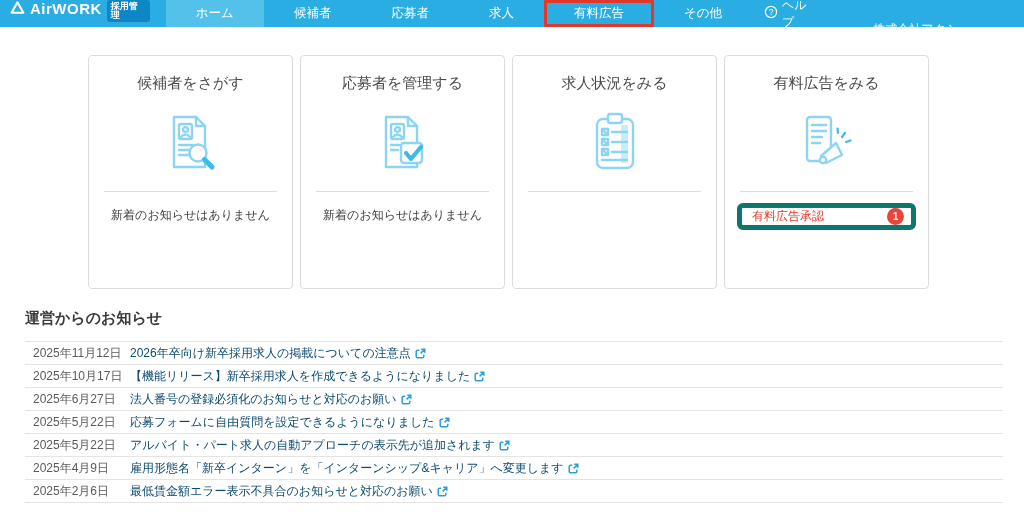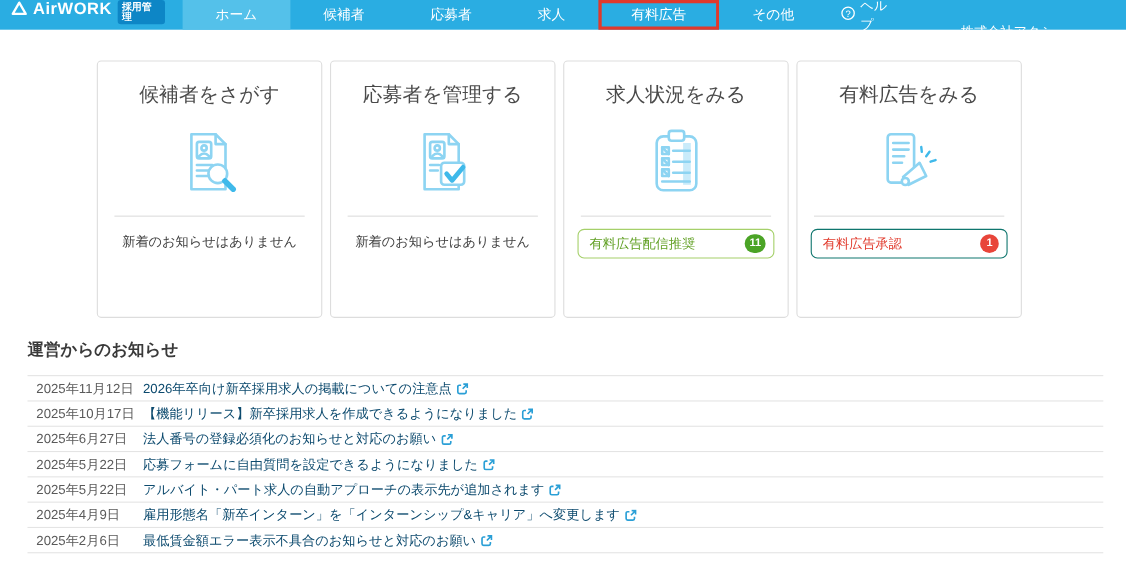--- a/index.html
+++ b/index.html
@@ -21,29 +21,29 @@
   .header-spacer { flex:1; }
   .header-right { display:flex; align-items:center; font-size:12px; }
   .help-link { display:flex; align-items:center; gap:4px; padding:0 12px; cursor:pointer; }
   .account { display:flex; align-items:center; gap:19px; padding:0 14px 0 10px; cursor:pointer;margin-top:48px; }
   .chevron { margin-left:2px; display:flex; }
 
   
   .cards { display:flex; gap:7px; margin:28px 0 0 88px; }
   .card { width:205px; height:234px; background:#fff; border:1px solid #ddd;
           border-radius:4px; text-align:center; cursor:pointer; }
-  .card-title { margin-top:18px; font-size:18px; color:#4a4a4a; }
+  .card-title { margin-top:18px; font-size:15px; color:#4a4a4a; }
   .card-icon { height:80px; margin-top:10px; display:flex; align-items:center; justify-content:center; }
   .card-divider { border-top:1px solid #ddd; margin:8px 15px 0; }
   .card-status { margin-top:15px; font-size:12px; color:#404040; }
   .card-action { margin:11px 12px 0; height:27px; border-radius:6px; display:flex;
                  align-items:center; justify-content:space-between; padding:0 7px 0 10px;
                  font-size:12px; cursor:pointer; }
   .card-action.green { border:1px solid #a5d06a; color:#61a024; }
-  .card-action.red   { border:1px solid #0f766e; color:#e13a2c;align-items:center; }
+  .card-action.red   { border:5px solid #0f766e; color:#e13a2c;align-items:center; }
   .count-badge { min-width:17px; height:17px; border-radius:9px; padding:0 4px;
                  display:flex; align-items:center; justify-content:center;
                  color:#fff; font-size:10px; font-weight:bold; }
   .count-badge.green { background:#4ba426; }
   .count-badge.red   { background:#e8453a; }
 
   
   .notices { margin:20px 21px 0 25px; }
   .notices-heading { font-size:15px; font-weight:bold; color:#3a3a3a; margin-bottom:13px; }
   .notice-list { border-bottom:1px solid #e4e4e4; }
@@ -159,24 +159,20 @@
             <path d="M19 18 l6 6"></path>
           <rect x="19" y="28" width="6" height="6"></rect>
             <path d="M19 28 l6 6"></path>
           <rect x="19" y="38" width="6" height="6"></rect>
             <path d="M19 38 l6 6"></path>
           <path d="M29 21 H44 M29 31 H44 M29 41 H44 M19 49 H44"></path>
         </g>
       </svg>
     </div>
     <div class="card-divider"></div>
-    <div class="card-action green">
-      <span>有料広告配信推奨</span>
-      <span class="count-badge green">11</span>
-    </div>
   </div>
 
   <div class="card">
     <div class="card-title">有料広告をみる</div>
     <div class="card-icon">
       <svg width="64" height="64" viewBox="0 0 64 64">
         <g fill="none" stroke="#8dd4f2" stroke-width="2.4" stroke-linejoin="round" stroke-linecap="round">
           <rect x="12" y="6" width="24" height="44" rx="3" fill="#fff"></rect>
           <path d="M17 14 H31 M17 20 H31 M17 26 H27 M17 32 H25"></path>
           <path d="M26 45 L41 32 L47 44 L31 52 Z" fill="#fff"></path>

